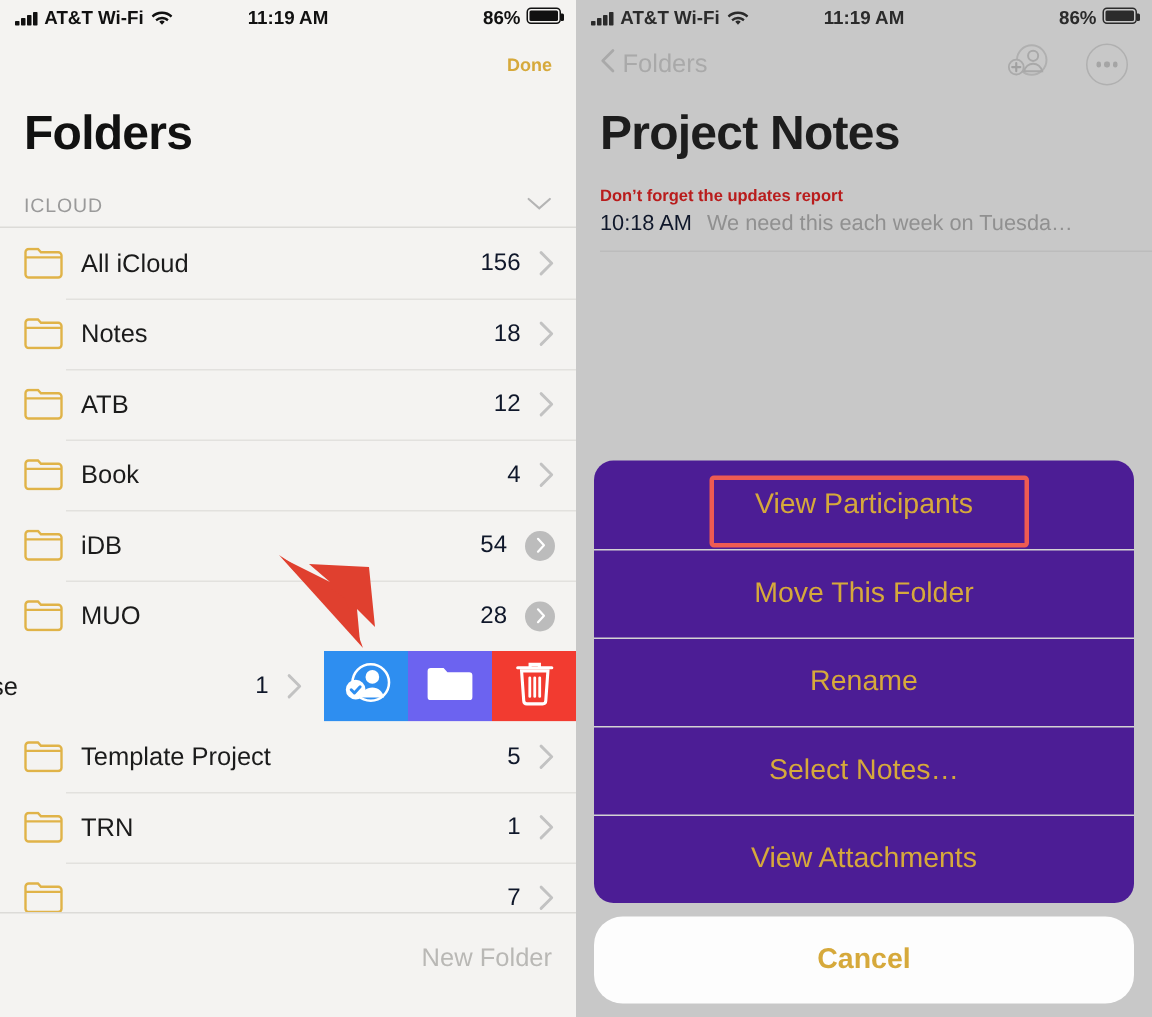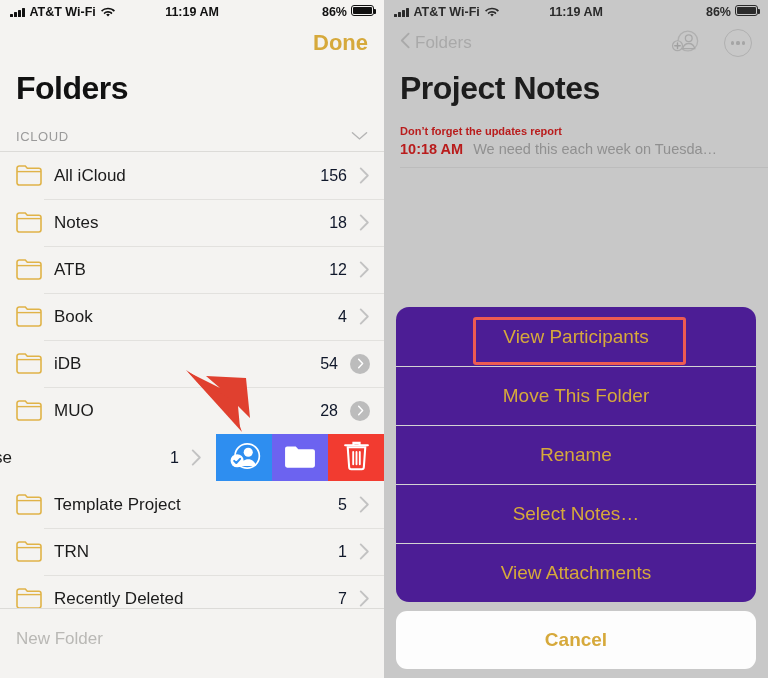--- a/index.html
+++ b/index.html
@@ -60,21 +60,21 @@
   .panel.right .battery::after { background:#2b2b2b; }
   .panel.right .battery i { background:#2b2b2b; }
 
   
   .navbar-left {
     height: 38px;
     display: flex; align-items: center; justify-content: flex-end;
     padding: 0 16px;
   }
   .done-btn {
-    color: #d6a93b; font-size: 22px; font-weight: bold;
+    color: #d6a93b; font-size: 12px; font-weight: bold;
     cursor: pointer;
   }
   .big-title {
     font-size: 32px; font-weight: bold; color: #111;
     padding: 8px 16px 14px 16px;
     letter-spacing: -0.5px;
   }
 
   
   .section-head {
@@ -135,21 +135,21 @@
   }
   .swipe-btn.share { background: #2e8ef0; }
   .swipe-btn.move  { background: #6c63f0; }
   .swipe-btn.del   { background: #f23b30; }
 
   
   .left-footer {
     position: absolute; left: 0; right: 0; bottom: 0;
     height: 70px;
     border-top: 1px solid #dcdbd8;
-    display: flex; align-items: center; 
+    display: flex; align-items: center; justify-content: flex-end;
     padding: 0 16px 10px 16px;
     background: #f4f3f1;
   }
   .newfolder { font-size: 17px; color: #b9b8b5; cursor: pointer; }
 
   
   .navbar-right {
     height: 38px;
     display: flex; align-items: center;
     padding: 0 16px;
@@ -165,21 +165,21 @@
     display: flex; align-items: center; justify-content: center;
   }
   .dots { display: flex; gap: 2.5px; }
   .dots i { width: 3.2px; height: 3.2px; border-radius: 50%; background: #a5a5a5; display:block;}
   .big-title.dim { color: #1d1d1d; }
 
   
   .note-row { padding: 4px 16px 10px 16px; }
   .note-title { font-size: 11px; font-weight: bold; color: #b91c1c; }
   .note-sub { font-size: 14.5px; color: #909090; margin-top: 4px; display: flex; gap: 10px; }
-  .note-time { color: #b91c1c; font-weight: bold; }
+  .note-time { color: #0f172a; }
   .note-divider { height: 1px; background: #bcbcbc; margin-left: 16px; }
 
   
   .sheet {
     position: absolute; left: 12px; right: 12px; bottom: 0;
   }
   .sheet-group {
     background: #4c1d95; border-radius: 13px; overflow: hidden;
   }
   .sheet-item {
@@ -188,21 +188,21 @@
     font-size: 19px; color: #d6a93b;
     cursor: pointer;
     position: relative;
   }
   .sheet-item + .sheet-item::before {
     content:""; position:absolute; left:0; right:0; top:0; height:1px;
     background: #d3d3d3;
   }
   .sheet-cancel {
     margin-top: 9px; margin-bottom: 9px;
-    background: #fdfdfd; border-radius: 11px;
+    background: #fdfdfd; border-radius: 19px;
     height: 58px;
     display: flex; align-items: center; justify-content: center;
     font-size: 19px; font-weight: bold; color: #d6a93b;
     cursor: pointer;
   }
 
   
   .annot-box {
     position: absolute;
     border: 3px solid #ee5b52;
@@ -392,21 +392,20 @@
           <span class="row-count">1</span>
           <span class="chev"><svg viewBox="0 0 11 18" width="11" height="17">
               <path d="M1.5 1.5 9 9l-7.5 7.5" stroke="#c2c2c2" stroke-width="2" fill="none" stroke-linecap="round" stroke-linejoin="round"></path>
             </svg></span>
         </div>
         <div class="row">
           <span class="folder-ico"><svg viewBox="0 0 26 21" width="26" height="21">
               <path d="M1 3.2A2.2 2.2 0 0 1 3.2 1h6.1l2 2.2h11.5A2.2 2.2 0 0 1 25 5.4V17.8A2.2 2.2 0 0 1 22.8 20H3.2A2.2 2.2 0 0 1 1 17.8z" fill="none" stroke="#e0b348" stroke-width="1.6"></path>
               <path d="M1 6.6h24" stroke="#e0b348" stroke-width="1.4"></path>
             </svg></span>
-          <span class="row-label">Recently Deleted</span>
           <span class="row-count">7</span>
           <span class="chev"><svg viewBox="0 0 11 18" width="11" height="17">
               <path d="M1.5 1.5 9 9l-7.5 7.5" stroke="#c2c2c2" stroke-width="2" fill="none" stroke-linecap="round" stroke-linejoin="round"></path>
             </svg></span>
         </div>
       </div>
 
     <div class="left-footer">
       <span class="newfolder">New Folder</span>
     </div>

